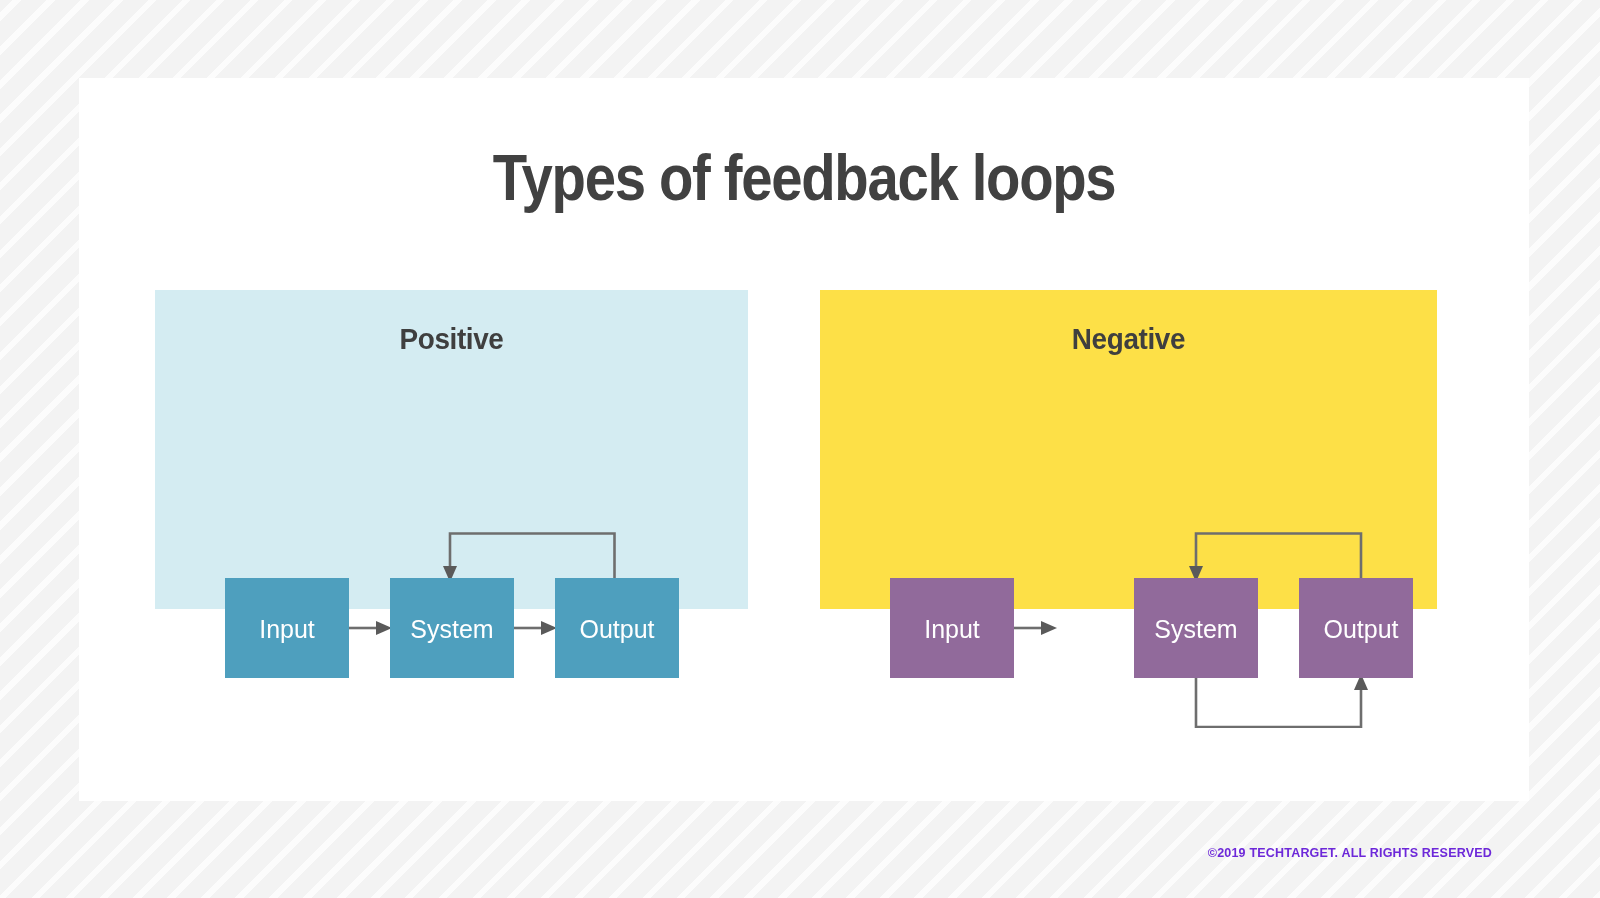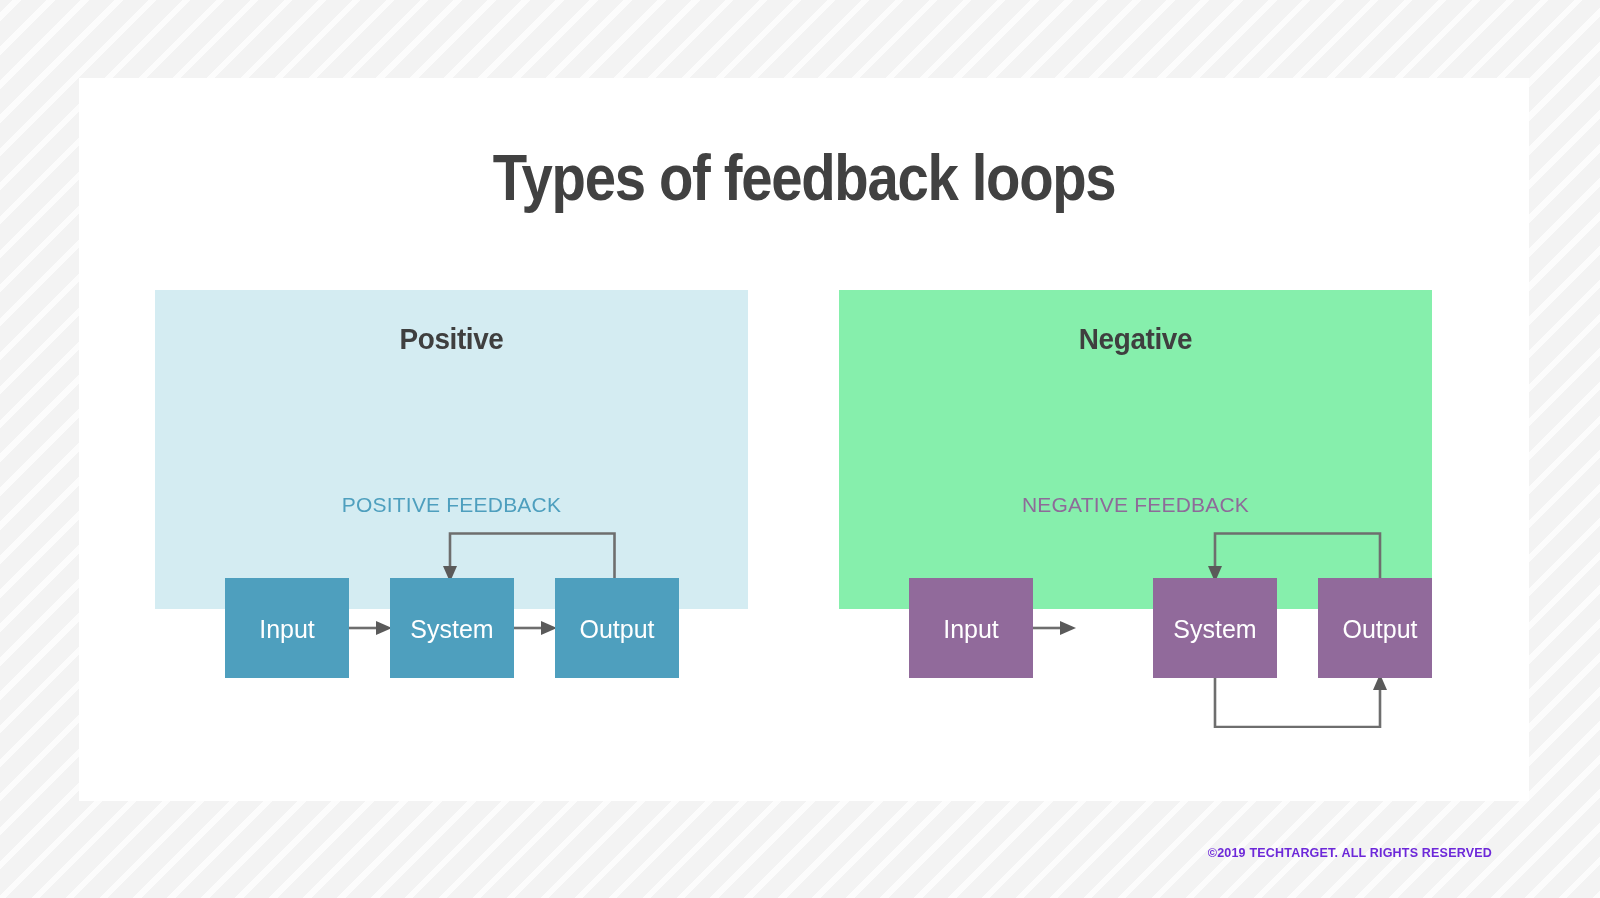--- a/index.html
+++ b/index.html
@@ -58,21 +58,21 @@
   }
 
   
   .panel {
     position: absolute;
     top: 212px;
     width: 593px;
     height: 319px;
   }
   .panel-positive { left: 76px;  background: #d4ecf2; }
-  .panel-negative { left: 760px; background: #86efac; }
+  .panel-negative { left: 741px; background: #fde047; padding-left: 24px; }
 
   .panel-heading {
     position: absolute;
     top: 32px;
     left: 0;
     width: 100%;
     text-align: center;
     font-size: 30px;
     font-weight: bold;
     letter-spacing: -0.4px;
@@ -169,21 +169,20 @@
 <div class="stage">
 
   <div class="card">
 
     <div class="page-title">Types of feedback loops</div>
 
     <div class="panel panel-positive">
 
       <div class="panel-heading">Positive</div>
 
-      <div class="feedback-label positive">POSITIVE FEEDBACK</div>
 
       <svg class="diagram" viewBox="0 0 593 438">
 
         <g>
           <path class="flow-line" d="M 459.5 288 L 459.5 243.5 L 295 243.5 L 295 277"></path>
           <polygon class="flow-head" points="295,292 288,276 302,276"></polygon>
         </g>
 
         <g>
           <line class="flow-line" x1="194" y1="338" x2="222" y2="338"></line>
@@ -209,21 +208,20 @@
           <rect class="node-rect-blue" x="400" y="288" width="124" height="100"></rect>
           <text class="node-label" x="462" y="339">Output</text>
         </g>
       </svg>
     </div>
 
     <div class="panel panel-negative">
 
       <div class="panel-heading">Negative</div>
 
-      <div class="feedback-label negative">NEGATIVE FEEDBACK</div>
 
       <svg class="diagram" viewBox="0 0 593 438">
 
         <g>
           <path class="flow-line" d="M 541 288 L 541 243.5 L 376 243.5 L 376 277"></path>
           <polygon class="flow-head" points="376,292 369,276 383,276"></polygon>
         </g>
 
         <g>
           <path class="flow-line" d="M 376 388 L 376 437 L 541 437 L 541 399"></path>

